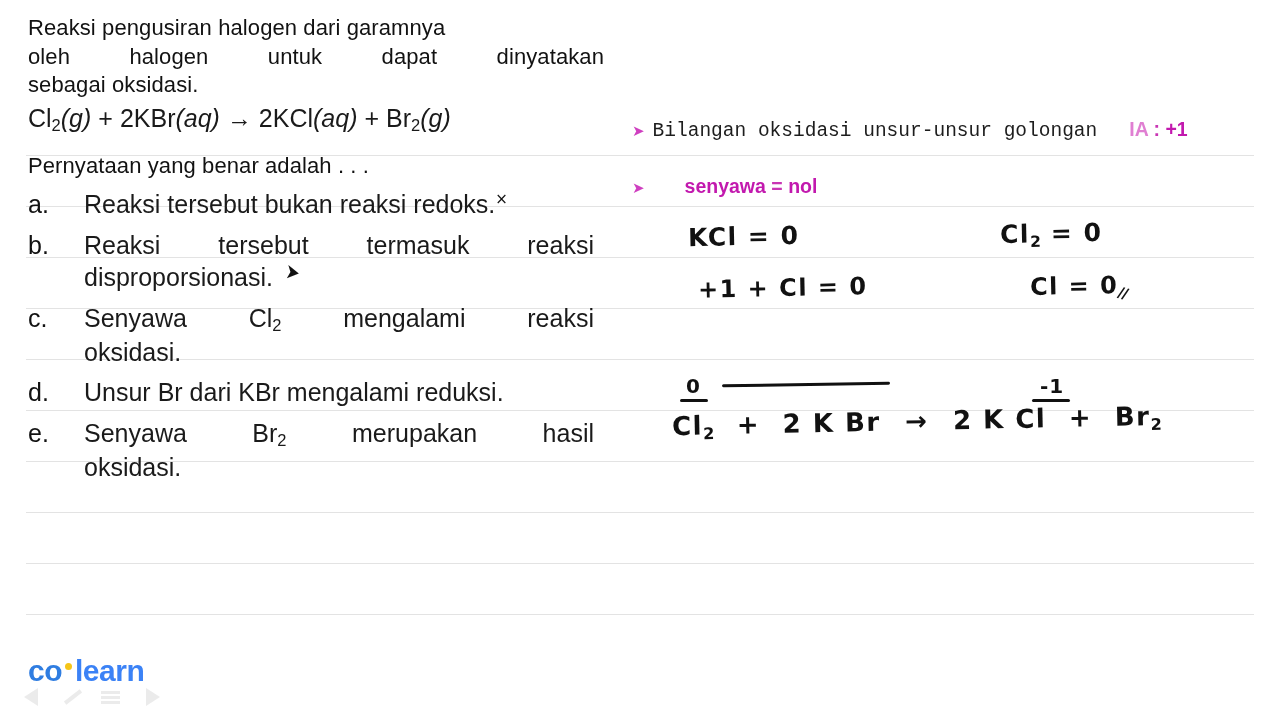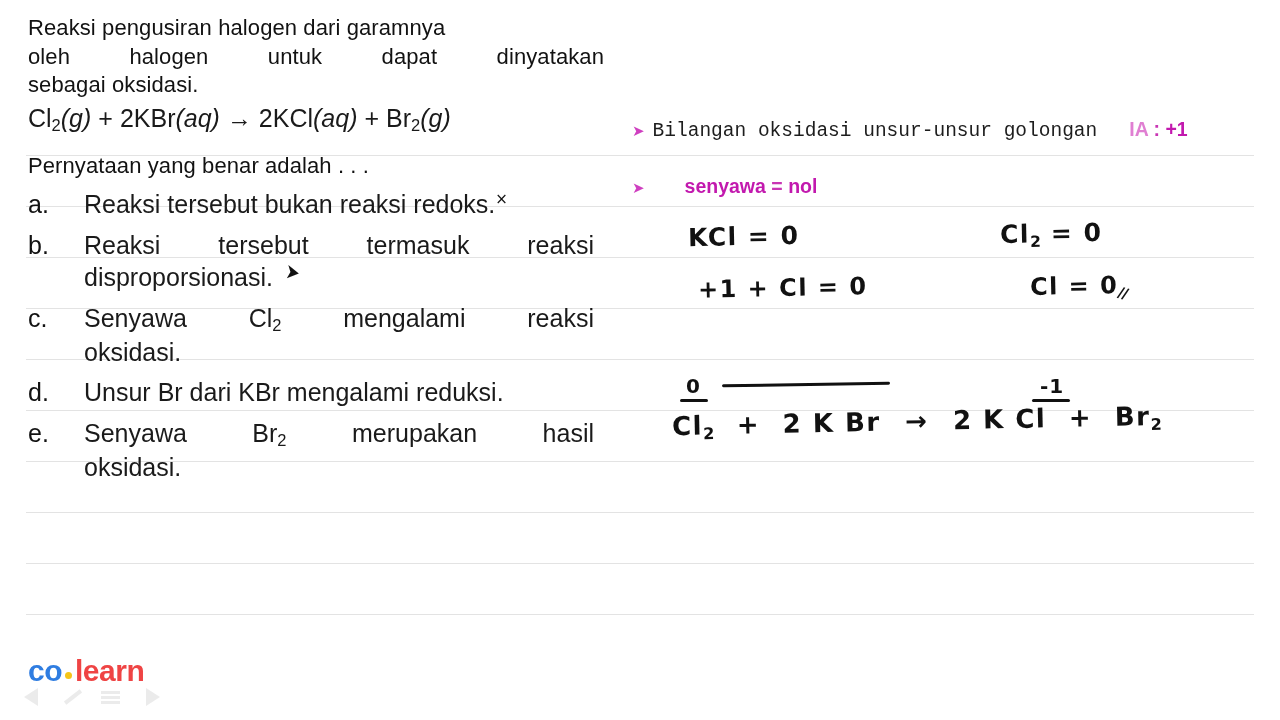--- a/index.html
+++ b/index.html
@@ -181,31 +181,30 @@
   
   #footer { position: absolute; left: 0; top: 640px; width: 1280px; height: 80px; }
 
   #logo {
     position: absolute;
     left: 28px; top: 14px;
     font-size: 30px;
     font-weight: bold;
     letter-spacing: -0.5px;
     display: flex;
-    align-items: center;
   }
   #logo .co { color: #2f7de1; }
   #logo .dot {
     width: 7px; height: 7px;
     background: #f5c518;
     border-radius: 50%;
     margin: 9px 3px 0 3px;
     display: inline-block;
   }
-  #logo .learn { color: #ef4444; }
+  #logo .learn { color: #3b82f6; }
 
   #ghost-toolbar {
     position: absolute;
     left: 24px; top: 688px;
     display: flex;
     gap: 16px;
     opacity: 0.13;
   }
   .ghost-ico { width: 22px; height: 18px; position: relative; }
   .ghost-arrow-l, .ghost-arrow-r {

